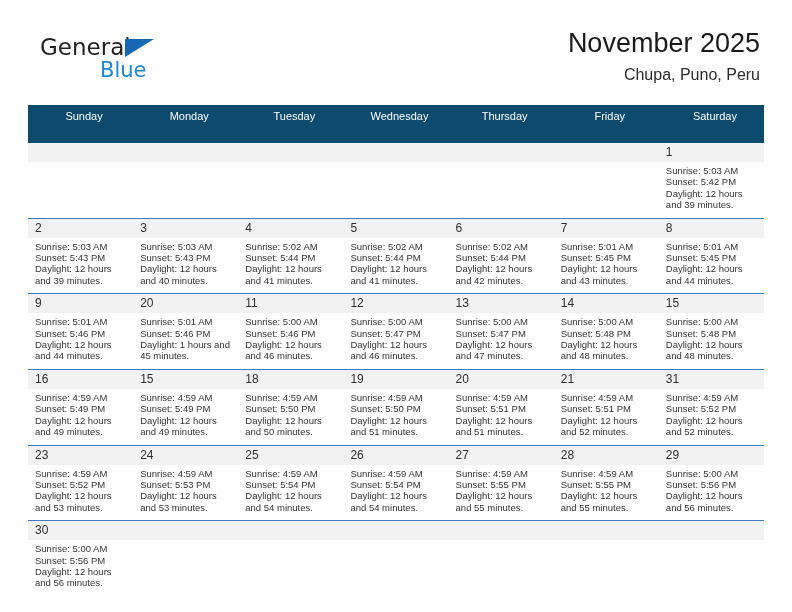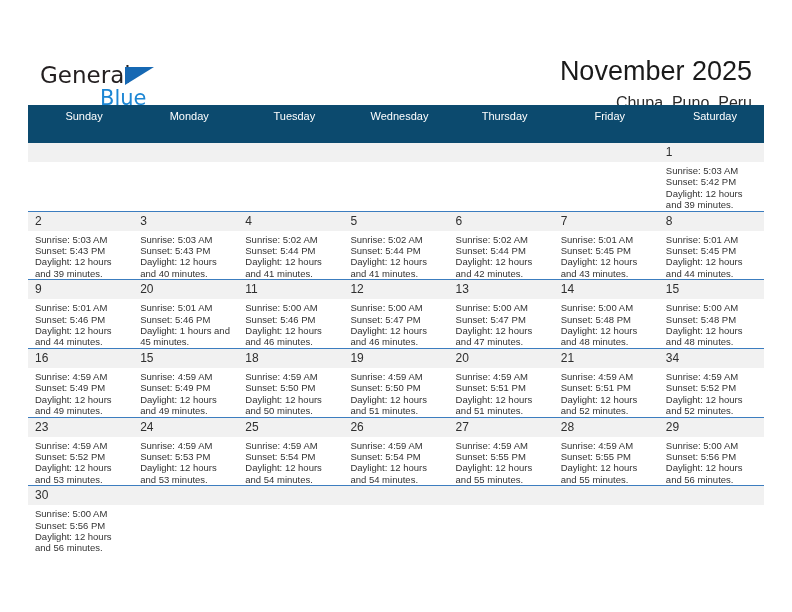--- a/index.html
+++ b/index.html
@@ -21,21 +21,20 @@
     box-sizing: border-box;
   }
 
   
   .header {
     position: absolute;
     left: 28px;
     top: 26px;
     right: 28px;
     height: 74px;
-    margin-top: 28px;
   }
   .logo {
     position: absolute;
     left: 12px;
     top: 8px;
     width: 220px;
     height: 62px;
   }
   .logo-general {
     position: absolute;
@@ -60,21 +59,21 @@
     position: absolute;
     left: 60px;
     top: 24px;
     font-size: 21px;
     color: #1c86d4;
     font-family: "DejaVu Sans", sans-serif;
     font-weight: 400;
   }
   .title-block {
     position: absolute;
-    right: 12px;
+    right: 4px;
     top: 0;
     text-align: right;
   }
   .month-title {
     font-size: 27px;
     font-weight: 400;
     color: #1a1a1a;
     line-height: 34px;
     white-space: nowrap;
     font-family: "Liberation Sans", sans-serif;
@@ -127,21 +126,21 @@
     line-height: 13px;
     height: 13px;
   }
   .daynum.empty {
     color: transparent;
   }
   td.empty-cell .daynum {
     background: #F1F1F1;
   }
   .details {
-    padding: 3px 4px 0 7px;
+    padding: 3px 4px 7px 7px;
     font-size: 9.5px;
     line-height: 11.4px;
     color: #333333;
   }
   .details div {
     white-space: nowrap;
   }
   .details .daylight {
     white-space: normal;
   }
@@ -363,21 +362,21 @@
           </td>
           <td>
             <div class="daynum">21</div>
             <div class="details">
               <div>Sunrise: 4:59 AM</div>
               <div>Sunset: 5:51 PM</div>
               <div class="daylight">Daylight: 12 hours and 52 minutes.</div>
             </div>
           </td>
           <td>
-            <div class="daynum">34</div>
+            <div class="daynum">31</div>
             <div class="details">
               <div>Sunrise: 4:59 AM</div>
               <div>Sunset: 5:52 PM</div>
               <div class="daylight">Daylight: 12 hours and 52 minutes.</div>
             </div>
           </td>
         </tr>
         <tr class="week-row">
           <td>
             <div class="daynum">23</div>

